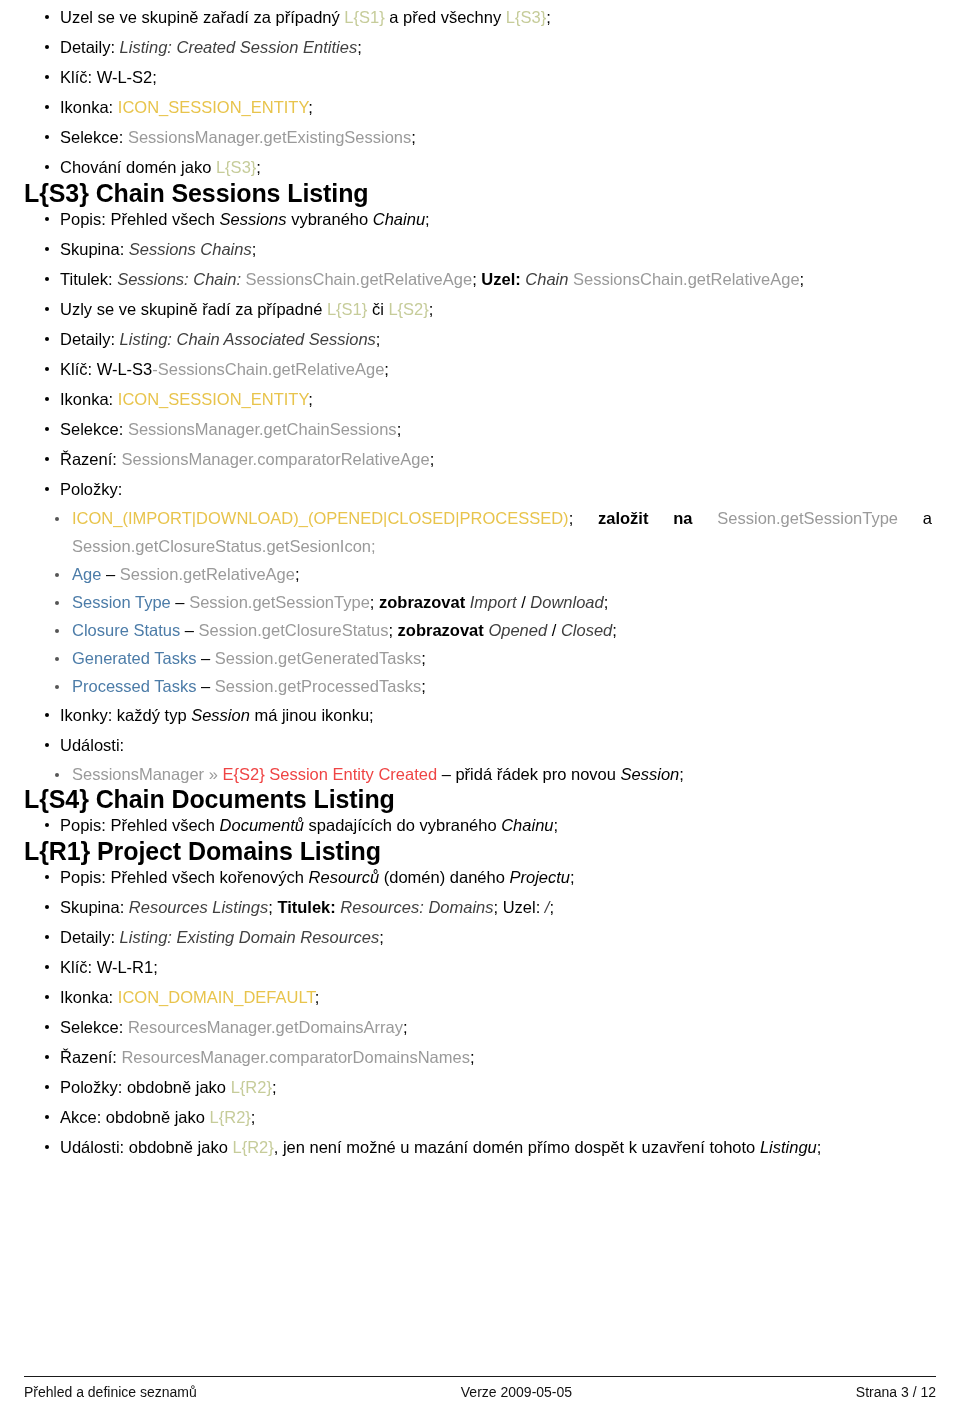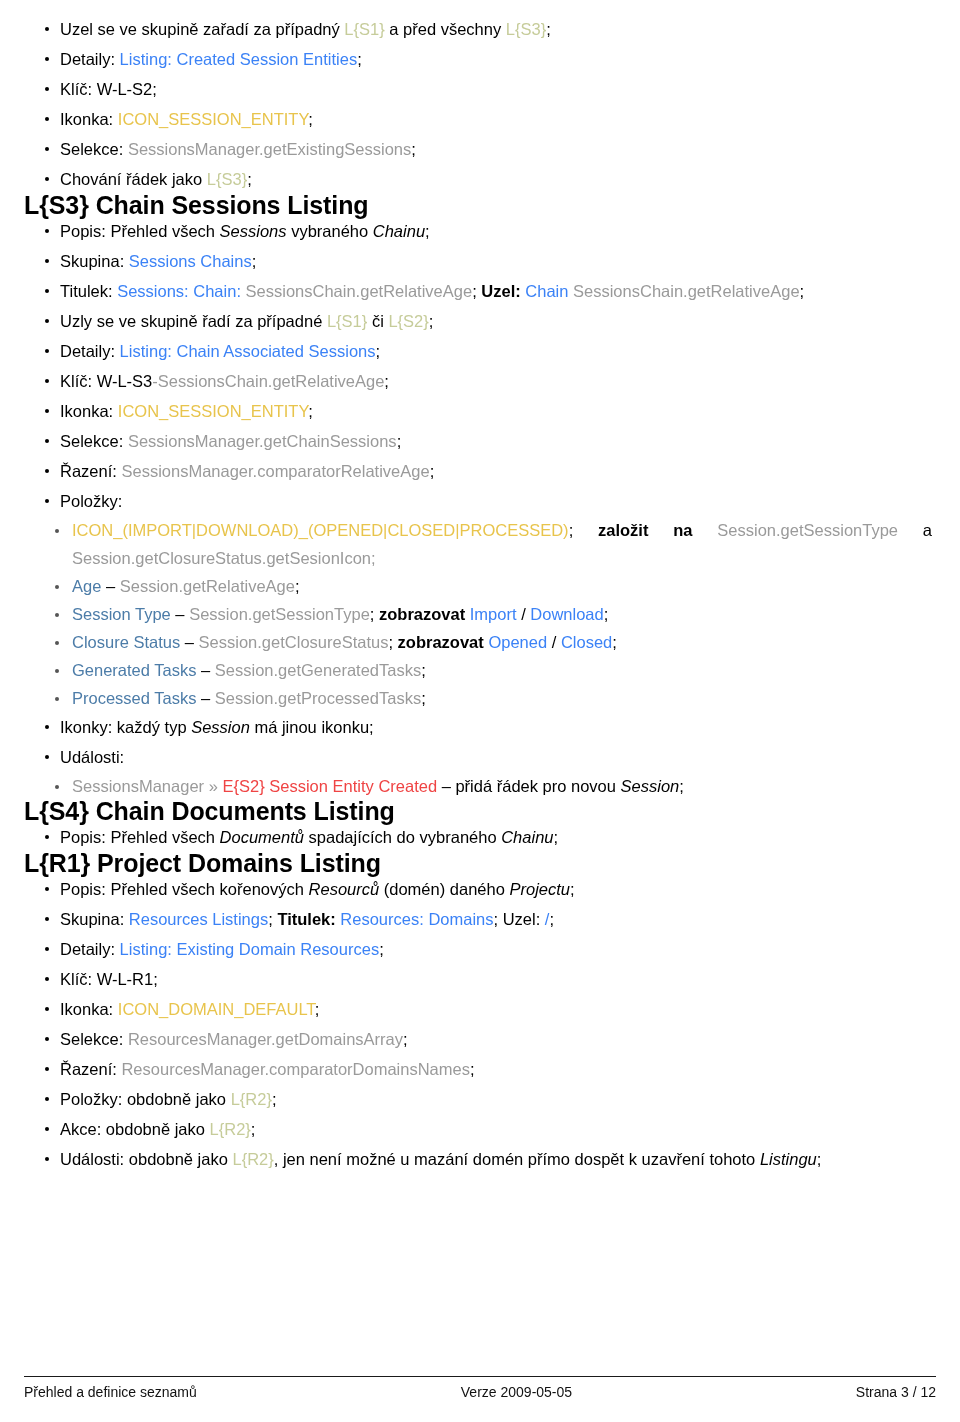--- a/index.html
+++ b/index.html
@@ -13,32 +13,32 @@
     font-family: "Liberation Sans", sans-serif;
     color: #000000;
     position: relative;
     overflow: hidden;
   }
   .page {
     position: relative;
     width: 960px;
     height: 1422px;
     box-sizing: border-box;
-    padding: 12px 24px;
+    padding: 0 24px;
   }
   .content {
     padding-top: 2px;
   }
 
   
   .blk  { color: #000000; }
   .bold { font-weight: bold; color:#000000; }
   .ital { font-style: italic; }
   .gray { color: #9a9a9a; }
-  .purple { color: #3b82f6; }
+  .purple { color: #404040; font-style: italic; }
   .yellow { color: #e8c44c; }
   .green  { color: #c6cc9a; }
   .blue   { color: #4c7ca8; }
   .brown  { color: #ef4444; font-weight: normal; text-align: center; }
 
   
   h2.section {
     font-size: 25px;
     font-weight: bold;
     margin: 0;
@@ -125,21 +125,21 @@
 <div class="page">
 
   <div class="content">
 
     <ul class="lvl1 first-list">
         <li><span class="blk">Uzel se ve skupině zařadí za případný </span><span class="green">L{S1}</span><span class="blk"> a před všechny </span><span class="green">L{S3}</span><span class="blk">;</span></li>
         <li><span class="blk">Detaily: </span><span class="purple">Listing: Created Session Entities</span><span class="blk">;</span></li>
         <li><span class="blk">Klíč: W-L-S2;</span></li>
         <li><span class="blk">Ikonka: </span><span class="yellow">ICON_SESSION_ENTITY</span><span class="blk">;</span></li>
         <li><span class="blk">Selekce: </span><span class="gray">SessionsManager.getExistingSessions</span><span class="blk">;</span></li>
-        <li><span class="blk">Chování řádek jako </span><span class="green">L{S3}</span><span class="blk">;</span></li>
+        <li><span class="blk">Chování domén jako </span><span class="green">L{S3}</span><span class="blk">;</span></li>
       </ul>
 
     <h2 class="section h-sp-top">L{S3} Chain Sessions Listing</h2>
     <ul class="lvl1 list-gap">
         <li><span class="blk">Popis: Přehled všech </span><span class="ital">Sessions</span><span class="blk"> vybraného </span><span class="ital">Chainu</span><span class="blk">;</span></li>
         <li><span class="blk">Skupina: </span><span class="purple">Sessions Chains</span><span class="blk">;</span></li>
         <li><span class="blk">Titulek: </span><span class="purple">Sessions: Chain: </span><span class="gray">SessionsChain.getRelativeAge</span><span class="blk">; </span><span class="bold">Uzel:</span><span class="blk"> </span><span class="purple">Chain </span><span class="gray">SessionsChain.getRelativeAge</span><span class="blk">;</span></li>
         <li><span class="blk">Uzly se ve skupině řadí za případné </span><span class="green">L{S1}</span><span class="blk"> či </span><span class="green">L{S2}</span><span class="blk">;</span></li>
         <li><span class="blk">Detaily: </span><span class="purple">Listing: Chain Associated Sessions</span><span class="blk">;</span></li>
         <li><span class="blk">Klíč: W-L-S3</span><span class="gray">-SessionsChain.getRelativeAge</span><span class="blk">;</span></li>

